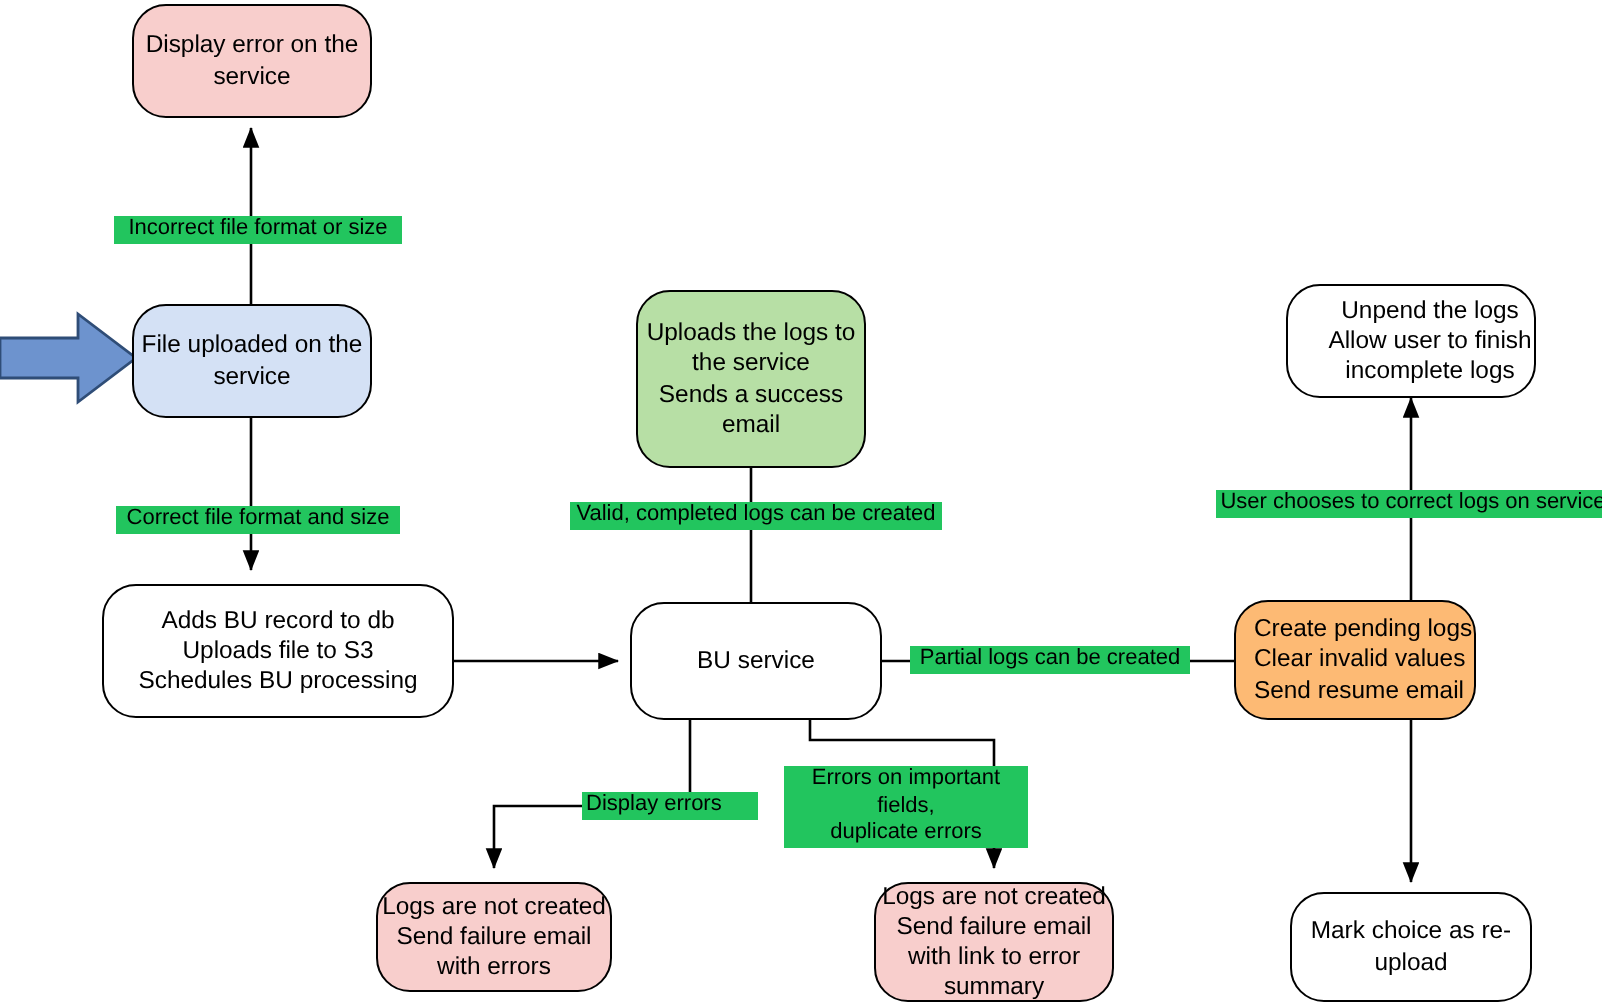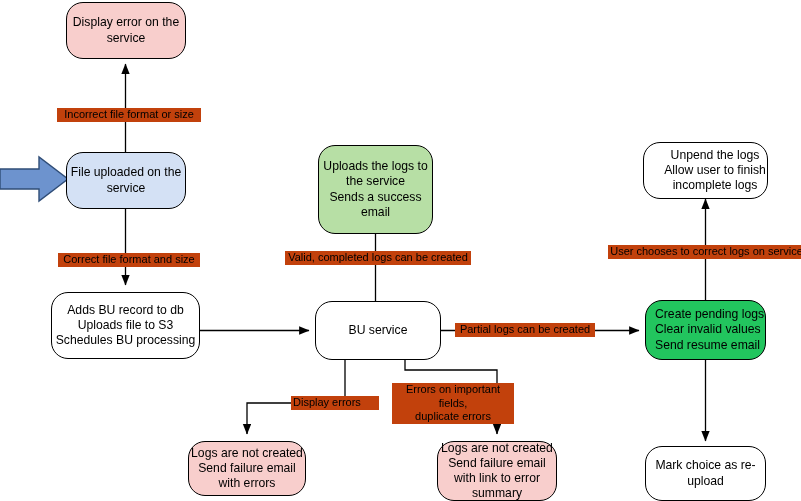--- a/index.html
+++ b/index.html
@@ -45,21 +45,21 @@
   .node.left-text {
     justify-content: flex-start;
     text-align: left;
     padding-left: 9px;
   }
   .edge-label {
     position: absolute;
     font-size: 11px;
     line-height: 13.6px;
     color: #000000;
-    background: #c2410c;
+    background: #22c55e;
     white-space: pre-line;
     text-align: center;
     z-index: 4;
     padding: 0 2px;
   }
   .blockarrow {
     position: absolute;
     z-index: 2;
   }
 </style>
@@ -97,36 +97,36 @@
   <svg class="blockarrow" style="left:0px; top:154px; width:70px; height:50px;" viewBox="0 0 70 50" xmlns="http://www.w3.org/2000/svg">
     <polygon points="0,15 39,15 39,3 68,25 39,47 39,35 0,35" fill="#6d93ce" stroke="#2f4d77" stroke-width="1.4"></polygon>
   </svg>
 
   <div class="node" style="left:66px; top:2px; width:120px; height:57px; background:#f8cecc;">Display error on the
 service</div>
 
   <div class="node" style="left:66px; top:152px; width:120px; height:57px; background:#d4e1f5;">File uploaded on the
 service</div>
 
-  <div class="node" style="left:51px; top:292px; width:149px; height:67px; background:#ffffff;">Adds BU record to db
+  <div class="node" style="left:51px; top:292px; width:176px; height:67px; background:#ffffff;">Adds BU record to db
 Uploads file to S3
 Schedules BU processing</div>
 
   <div class="node" style="left:315px; top:301px; width:126px; height:59px; background:#ffffff;">BU service</div>
 
   <div class="node" style="left:318px; top:145px; width:115px; height:89px; background:#b7dfa5;">Uploads the logs to
 the service
 Sends a success
 email</div>
 
   <div class="node" style="left:643px; top:142px; width:125px; height:57px; background:#ffffff;padding-left:19px;">Unpend the logs
 Allow user to finish
 incomplete logs</div>
 
-  <div class="node left-text" style="left:645px; top:300px; width:121px; height:60px; background:#22c55e;">Create pending logs
+  <div class="node left-text" style="left:617px; top:300px; width:121px; height:60px; background:#fdba74;">Create pending logs
 Clear invalid values
 Send resume email</div>
 
   <div class="node" style="left:188px; top:441px; width:118px; height:55px; background:#f8cecc;">Logs are not created
 Send failure email
 with errors</div>
 
   <div class="node" style="left:437px; top:441px; width:120px; height:60px; background:#f8cecc;">Logs are not created
 Send failure email
 with link to error

